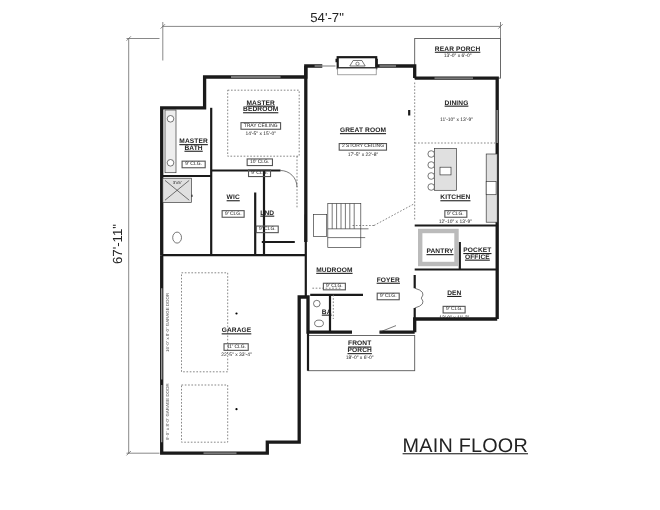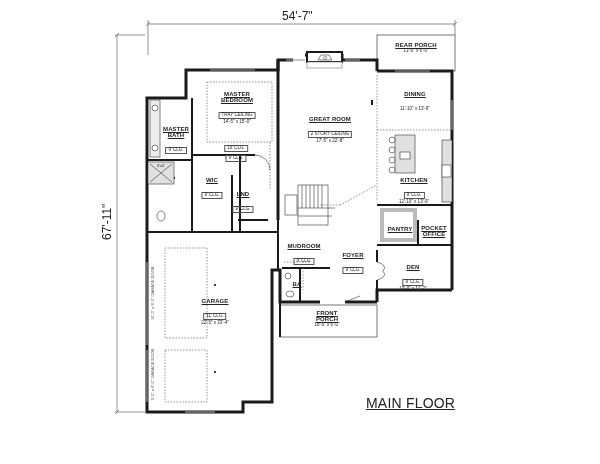--- a/index.html
+++ b/index.html
@@ -3,21 +3,21 @@
 <meta charset="utf-8">
 <style>
   html, body { margin:0; padding:0; background:#ffffff; }
   body { width:600px; height:464px; position:relative; overflow:hidden; font-family:"Liberation Sans", sans-serif; color:#222; }
   svg { position:absolute; left:0; top:0; }
   .lbl { position:absolute; text-align:center; line-height:1; white-space:nowrap; transform:translateX(-50%); }
   .rn { font-weight:bold; font-size:6px; text-decoration:underline; letter-spacing:0.1px; }
   .box { display:inline-block; border:0.8px solid #555; font-size:4.5px; padding:0.5px 2px; margin-top:1px; }
   .dim { font-size:4.5px; margin-top:1px; display:block; }
   .dimtext { position:absolute; font-size:12px; color:#222; }
-  .title { position:absolute; font-size:14px; text-decoration:underline; letter-spacing:0.2px; }
+  .title { position:absolute; font-size:18px; text-decoration:underline; letter-spacing:0.2px; }
   .vert { position:absolute; font-size:4px; color:#555; transform-origin:left top; transform:rotate(-90deg); white-space:nowrap; }
 </style>
 </head>
 <body>
 
 <svg width="600" height="464" viewBox="0 0 600 464">
 
   <g stroke="#666" stroke-width="0.7" fill="none">
     <line x1="148" y1="24" x2="455" y2="24"></line>
     <line x1="148" y1="20" x2="148" y2="55"></line>

